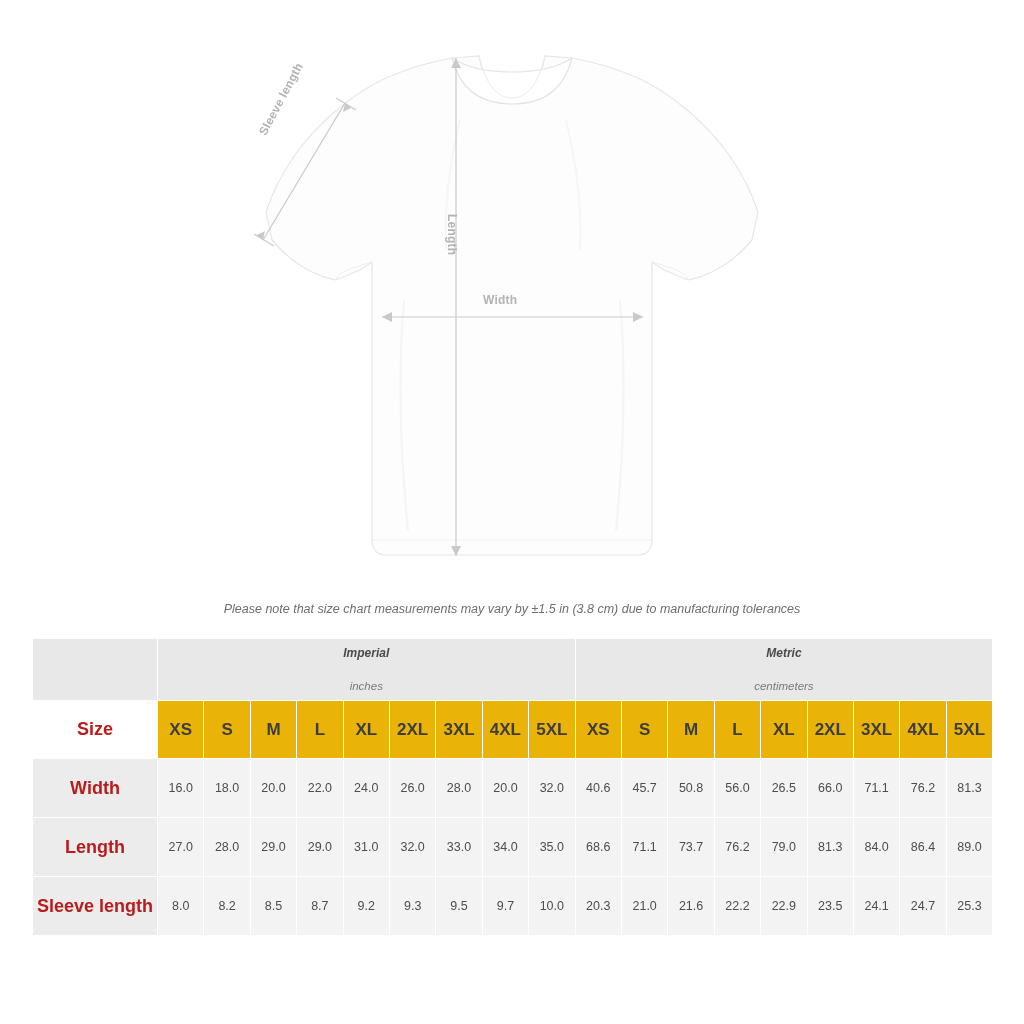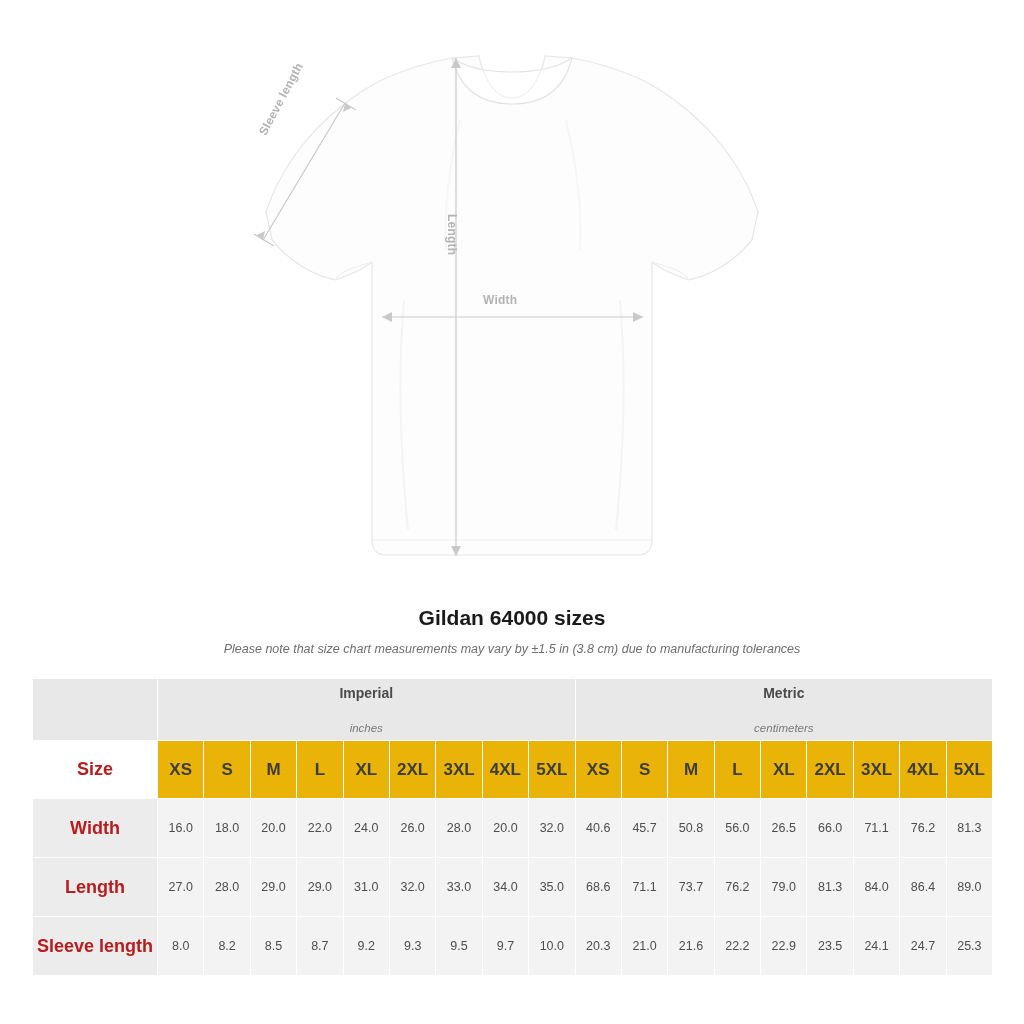--- a/index.html
+++ b/index.html
@@ -76,22 +76,23 @@
     border: 1px solid #ffffff;
     text-align: center;
     vertical-align: middle;
   }
   .unit-head td {
     background: #e8e8e8;
     height: 62px;
     padding: 0;
   }
   .unit-title {
-    font-size: 14px;
-    font-weight: bold;
+    font-size: 12px;
+    font-weight: bold;
+    font-style: italic;
     color: #4a4a4a;
     line-height: 1.15;
   }
   .unit-sub {
     font-size: 11.5px;
     font-style: italic;
     color: #7a7a7a;
     margin-top: 20px;
   }
   .row-label {
@@ -170,21 +171,20 @@
         <path d="M382 317 l 10 -5 l 0 10 z" fill="#c9c9c9" stroke="none"></path>
         <path d="M643 317 l -10 -5 l 0 10 z" fill="#c9c9c9" stroke="none"></path>
       </g>
     </svg>
 
     <div class="dim-label lbl-sleeve">Sleeve length</div>
     <div class="dim-label lbl-length">Length</div>
     <div class="dim-label lbl-width">Width</div>
   </div>
 
-  <div class="title">Gildan 64000 sizes</div>
   <div class="subtitle">Please note that size chart measurements may vary by ±1.5 in (3.8 cm) due to manufacturing tolerances</div>
 
   <div class="table-wrap">
     <table class="size-chart">
       <colgroup>
         <col style="width:125px">
         <col span="18" style="width:46.4px">
       </colgroup>
       <tbody>
         <tr class="unit-head">

